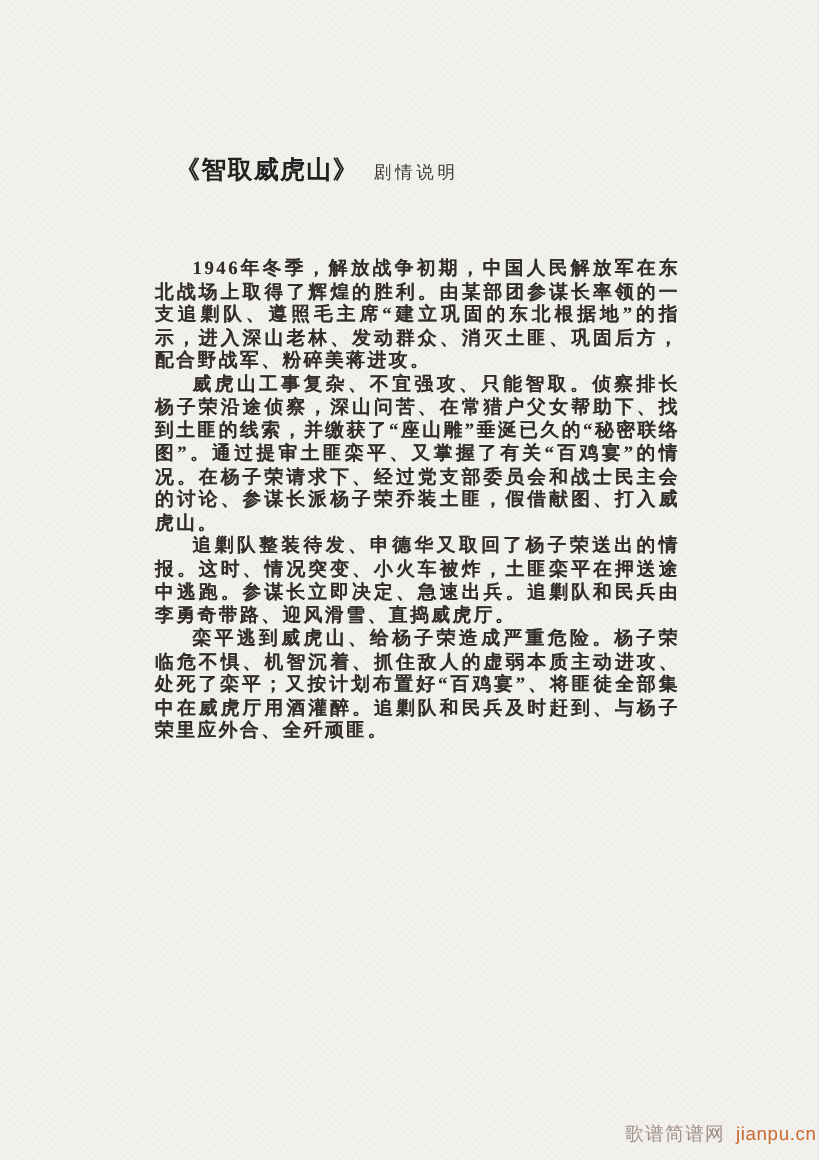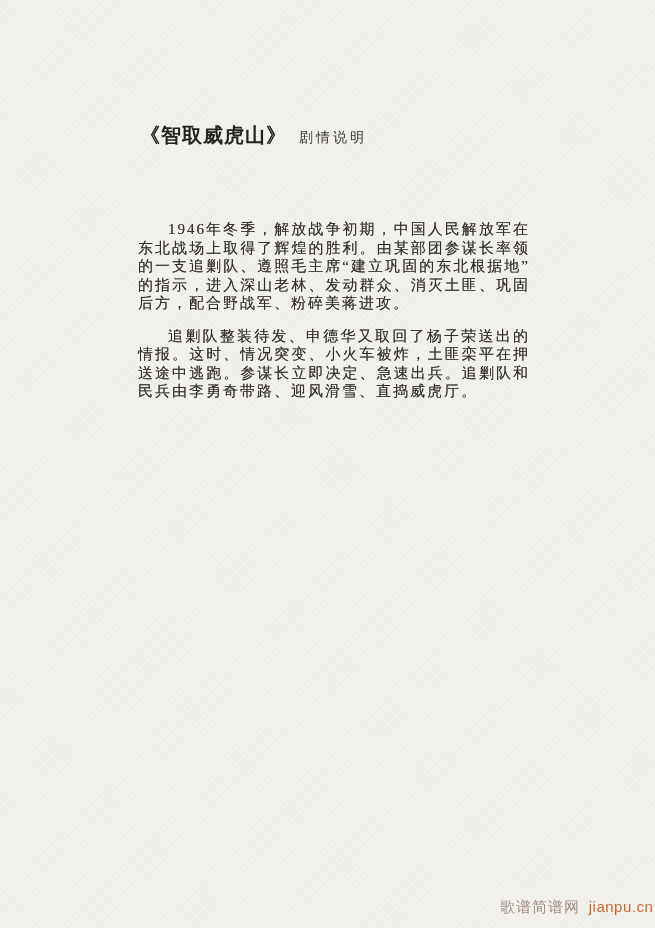--- a/index.html
+++ b/index.html
@@ -41,30 +41,31 @@
     letter-spacing: 3px;
     color: #3a3734;
   }
   .body-text {
     position: absolute;
     left: 124px;
     top: 206px;
     width: 420px;
   }
   .body-text p {
-    margin: 14px;
+    margin: 0;
     padding: 0;
     text-indent: 2em;
     text-align: justify;
     font-size: 15px;
     line-height: 18.5px;
     letter-spacing: 2px;
     color: #312e2b;
     
     text-shadow: 0 0 0.5px rgba(49,46,43,0.55);
+    font-weight: bold;
   }
   .watermark {
     position: absolute;
     left: 500px;
     top: 898px;
     white-space: nowrap;
     font-size: 15px;
     letter-spacing: 1px;
     text-align: right;
   }
@@ -84,21 +85,23 @@
 
 <div class="page">
 
   <div class="title-row">
     <span class="main-title">《智取威虎山》</span>
     <span class="sub-title">剧情说明</span>
   </div>
 
   <div class="body-text">
     <p>1946年冬季，解放战争初期，中国人民解放军在东北战场上取得了辉煌的胜利。由某部团参谋长率领的一支追剿队、遵照毛主席“建立巩固的东北根据地”的指示，进入深山老林、发动群众、消灭土匪、巩固后方，配合野战军、粉碎美蒋进攻。</p>
+    <p>威虎山工事复杂、不宜强攻、只能智取。侦察排长杨子荣沿途侦察，深山问苦、在常猎户父女帮助下、找到土匪的线索，并缴获了“座山雕”垂涎已久的“秘密联络图”。通过提审土匪栾平、又掌握了有关“百鸡宴”的情况。在杨子荣请求下、经过党支部委员会和战士民主会的讨论、参谋长派杨子荣乔装土匪，假借献图、打入威虎山。</p>
     <p>追剿队整装待发、申德华又取回了杨子荣送出的情报。这时、情况突变、小火车被炸，土匪栾平在押送途中逃跑。参谋长立即决定、急速出兵。追剿队和民兵由李勇奇带路、迎风滑雪、直捣威虎厅。</p>
+    <p>栾平逃到威虎山、给杨子荣造成严重危险。杨子荣临危不惧、机智沉着、抓住敌人的虚弱本质主动进攻、处死了栾平；又按计划布置好“百鸡宴”、将匪徒全部集中在威虎厅用酒灌醉。追剿队和民兵及时赶到、与杨子荣里应外合、全歼顽匪。</p>
   </div>
 
   <div class="watermark">
     <span class="site-name">歌谱简谱网</span>
     <span class="site-url">jianpu.cn</span>
   </div>
 
 </div>
 
 </body></html>

